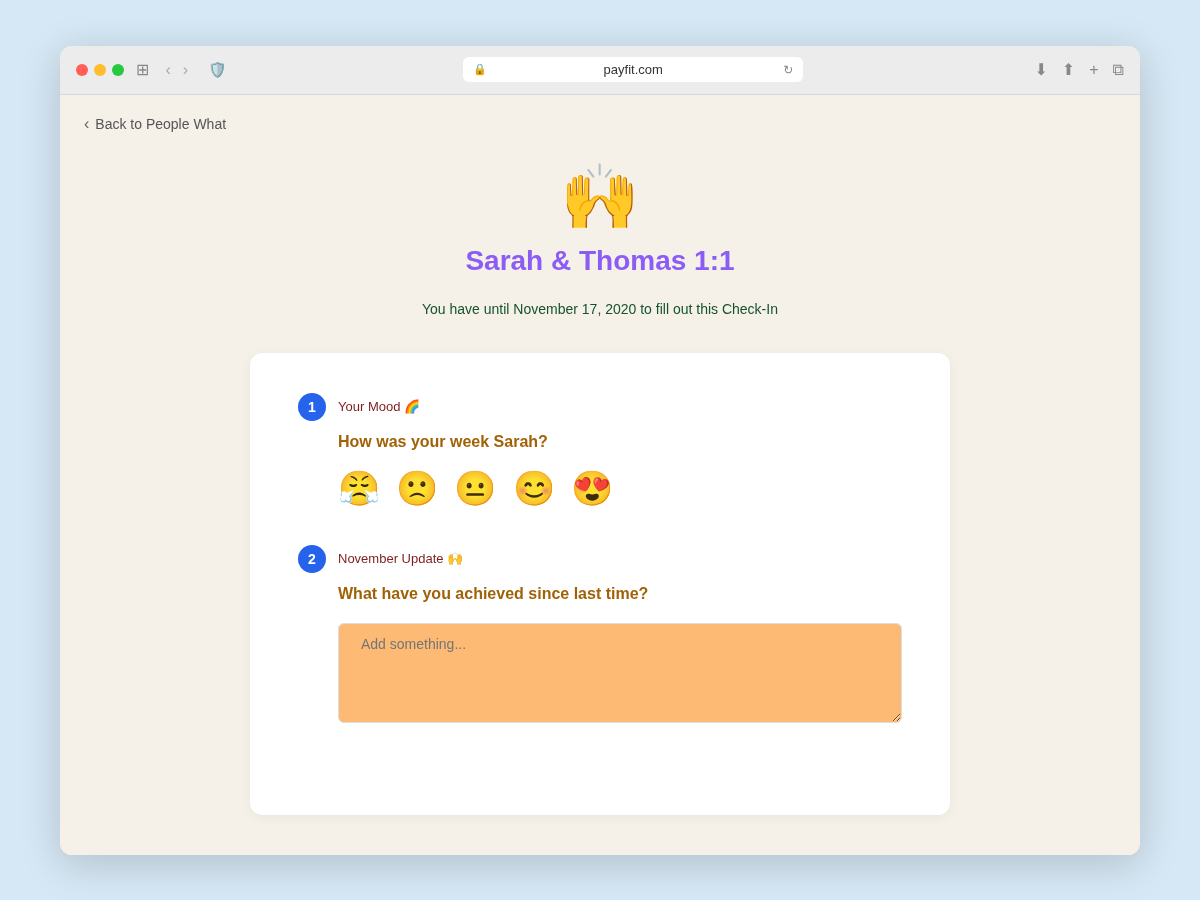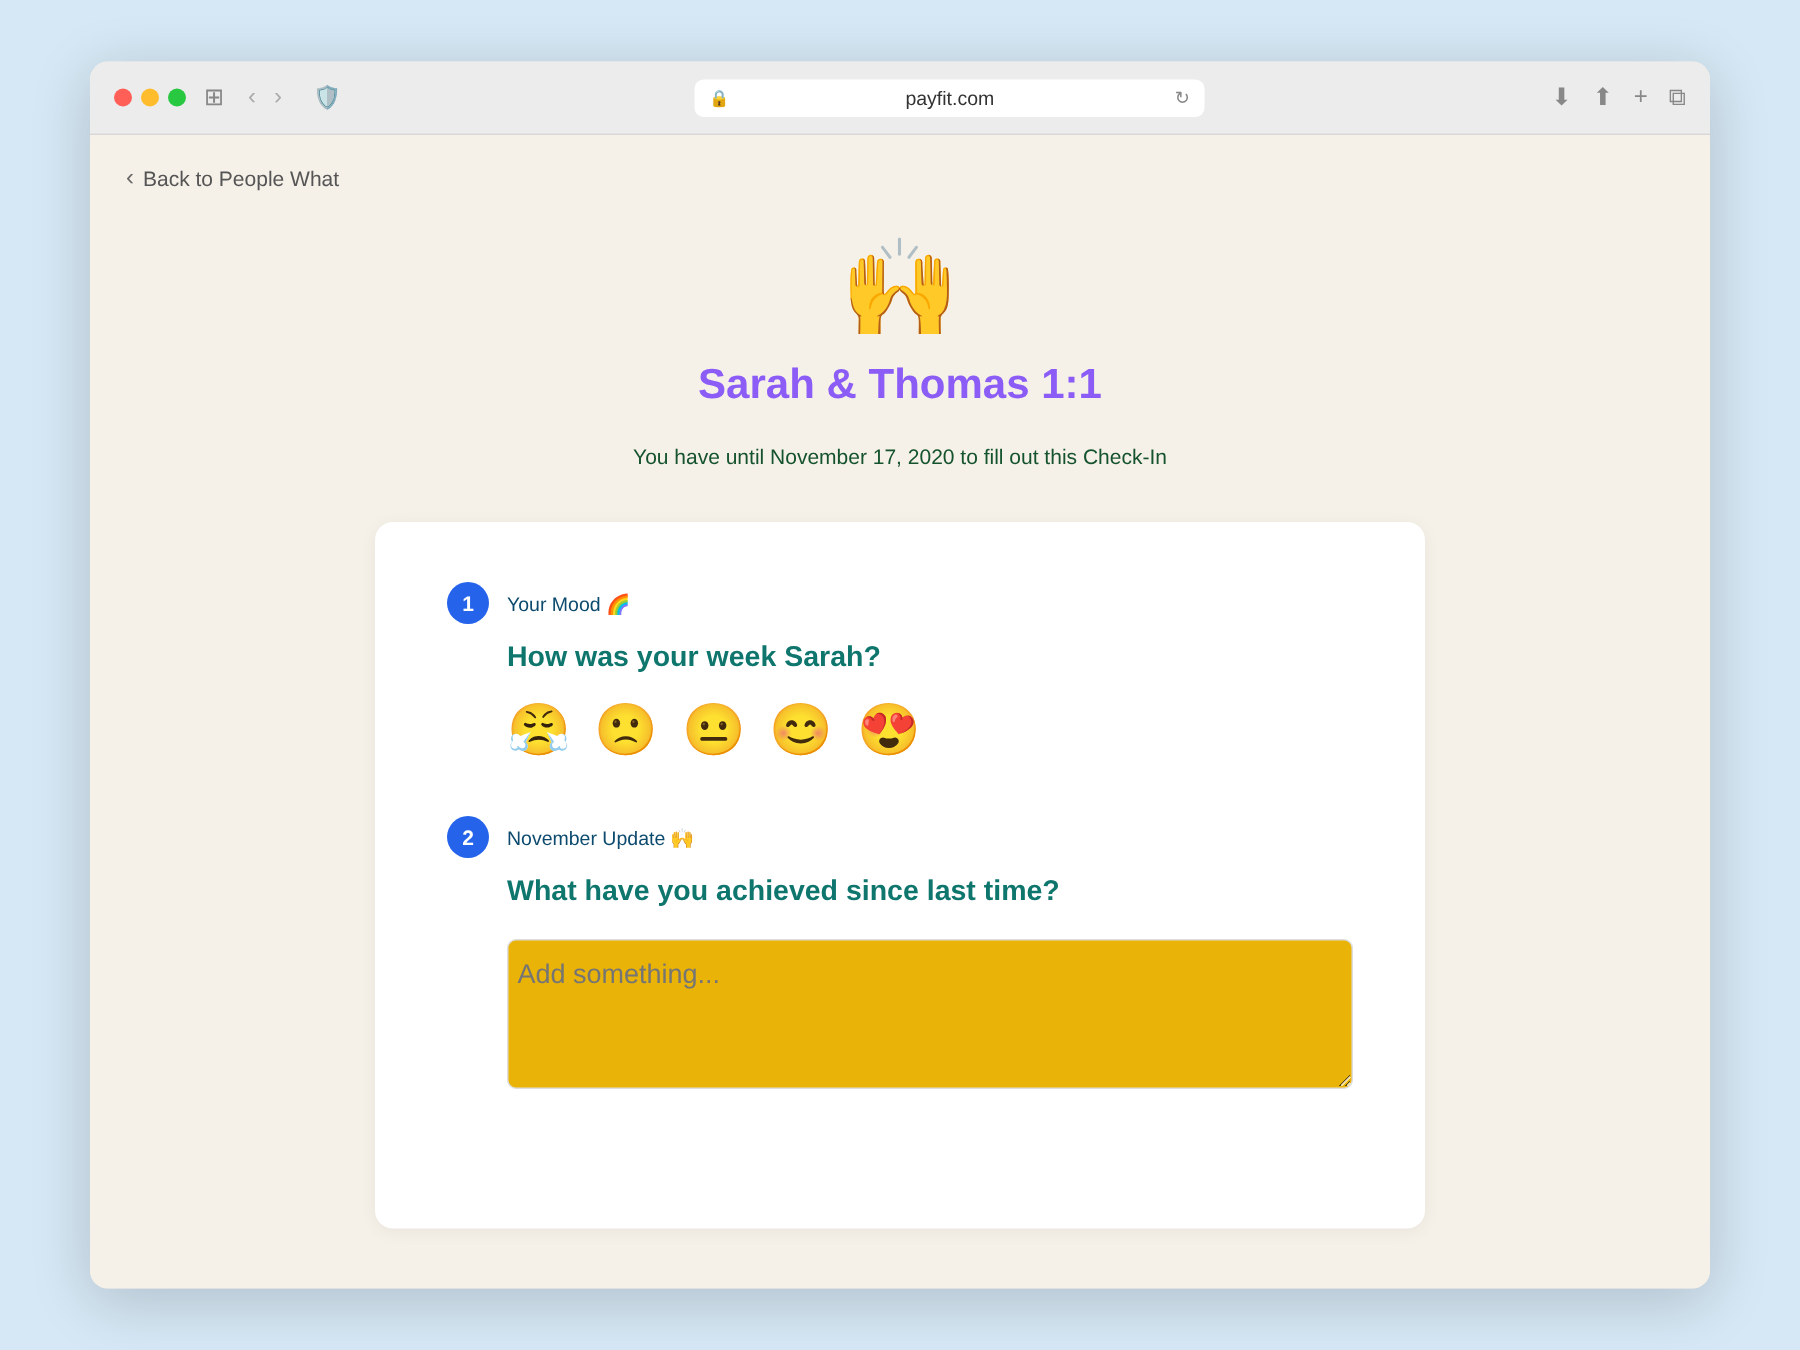--- a/index.html
+++ b/index.html
@@ -209,28 +209,28 @@
       font-size: 14px;
       font-weight: 700;
       display: flex;
       align-items: center;
       justify-content: center;
       flex-shrink: 0;
     }
 
     .question-label {
       font-size: 13px;
-      color: #0c4a6e;
+      color: #7f1d1d;
       font-weight: 400;
     }
 
     .question-text {
-      font-size: 19px;
+      font-size: 16px;
       font-weight: 700;
-      color: #0f766e;
+      color: #a16207;
       margin-bottom: 20px;
       padding-left: 40px;
     }
 
     
     .mood-options {
       display: flex;
       gap: 16px;
       padding-left: 40px;
     }
@@ -245,26 +245,26 @@
     
     .textarea-wrapper {
       padding-left: 40px;
     }
 
     .answer-textarea {
       width: 100%;
       min-height: 100px;
       border: 1px solid #ddd;
       border-radius: 6px;
-      padding: 12px 6px;
-      font-size: 18px;
+      padding: 12px 22px;
+      font-size: 14px;
       color: #555;
       resize: vertical;
       font-family: inherit;
-      background: #eab308;
+      background: #fdba74;
       outline: none;
     }
   </style>
 </head>
 <body>
 
 <div class="browser-window">
 
   <div class="browser-chrome">
     <div class="traffic-lights">

